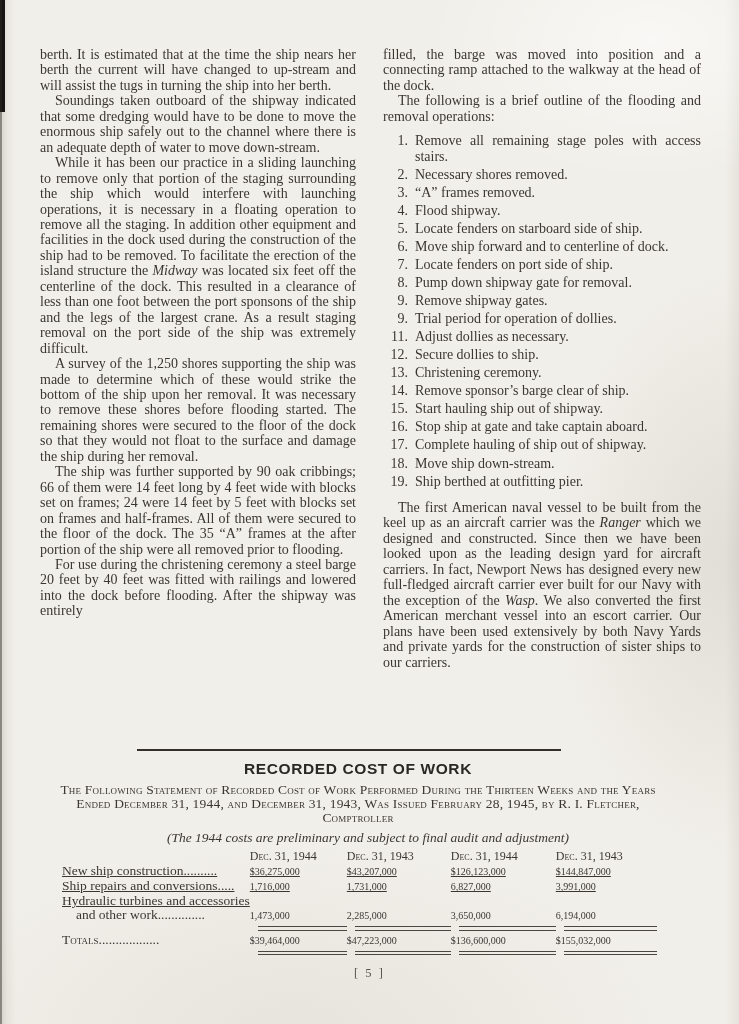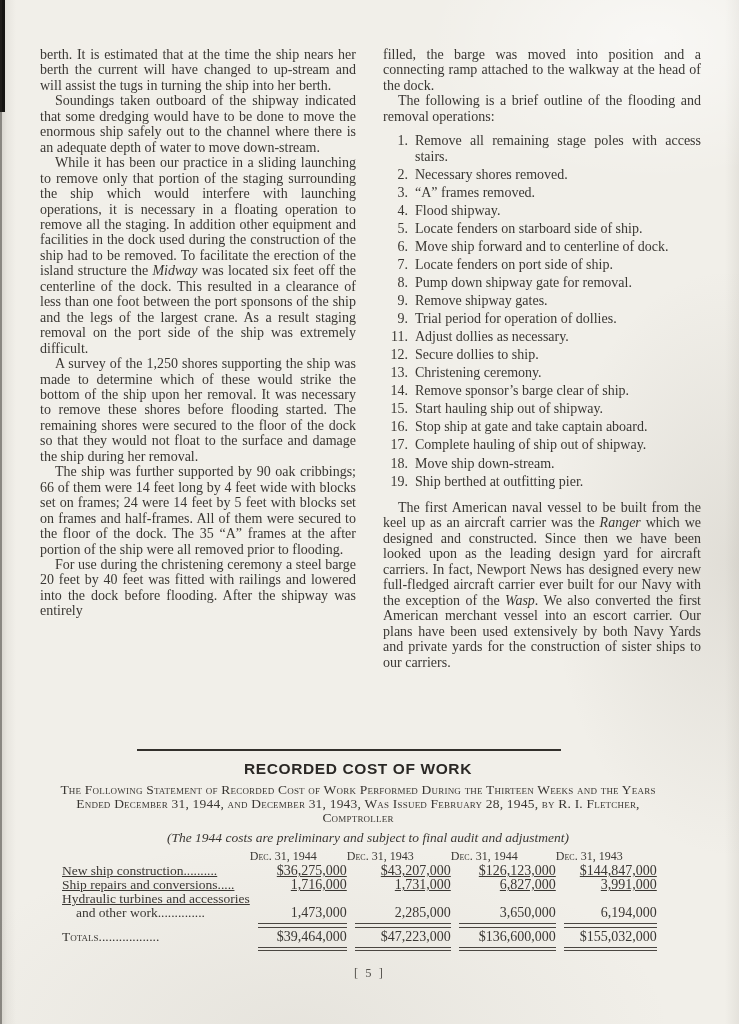--- a/index.html
+++ b/index.html
@@ -45,21 +45,21 @@
   table.cost-table{margin-left:62px;border-collapse:collapse;table-layout:fixed;}
   table.cost-table td,table.cost-table th{padding:0;vertical-align:baseline;font-weight:normal;}
   .ghead{
     text-align:center;font-size:10.5px;letter-spacing:.5px;color:#474440;
     font-family:"Liberation Serif",serif;padding-bottom:1px;white-space:nowrap;
   }
   .ghead-1{transform:translateX(-42px);}
   .ghead-2{transform:translateX(-73px);}
   .chead{font-variant:small-caps;font-size:12px;padding-right:2px;white-space:nowrap;}
   .lbl{font-size:13.5px;line-height:14px;white-space:nowrap;overflow:hidden;}
-  .amt{font-size:14px;line-height:14px;text-align:right;padding-right:2px;white-space:nowrap;}
+  .amt{font-size:10px;line-height:14px;padding-right:2px;white-space:nowrap;}
   .rowpad td{padding-top:1.5px;text-decoration:underline;}
   .rowpad2 td{padding-top:4px;}
   .sc{font-variant:small-caps;}
   .dline{height:2.5px;border-top:1px solid #4a4641;border-bottom:1px solid #4a4641;margin:3px 0 2px 8px;}
   .footer{position:absolute;top:966px;left:0;width:739px;text-align:center;font-size:12.5px;letter-spacing:2px;color:#57544f;}
 </style>
 </head>
 <body>
 
 <div class="edge-mark-top"></div>

